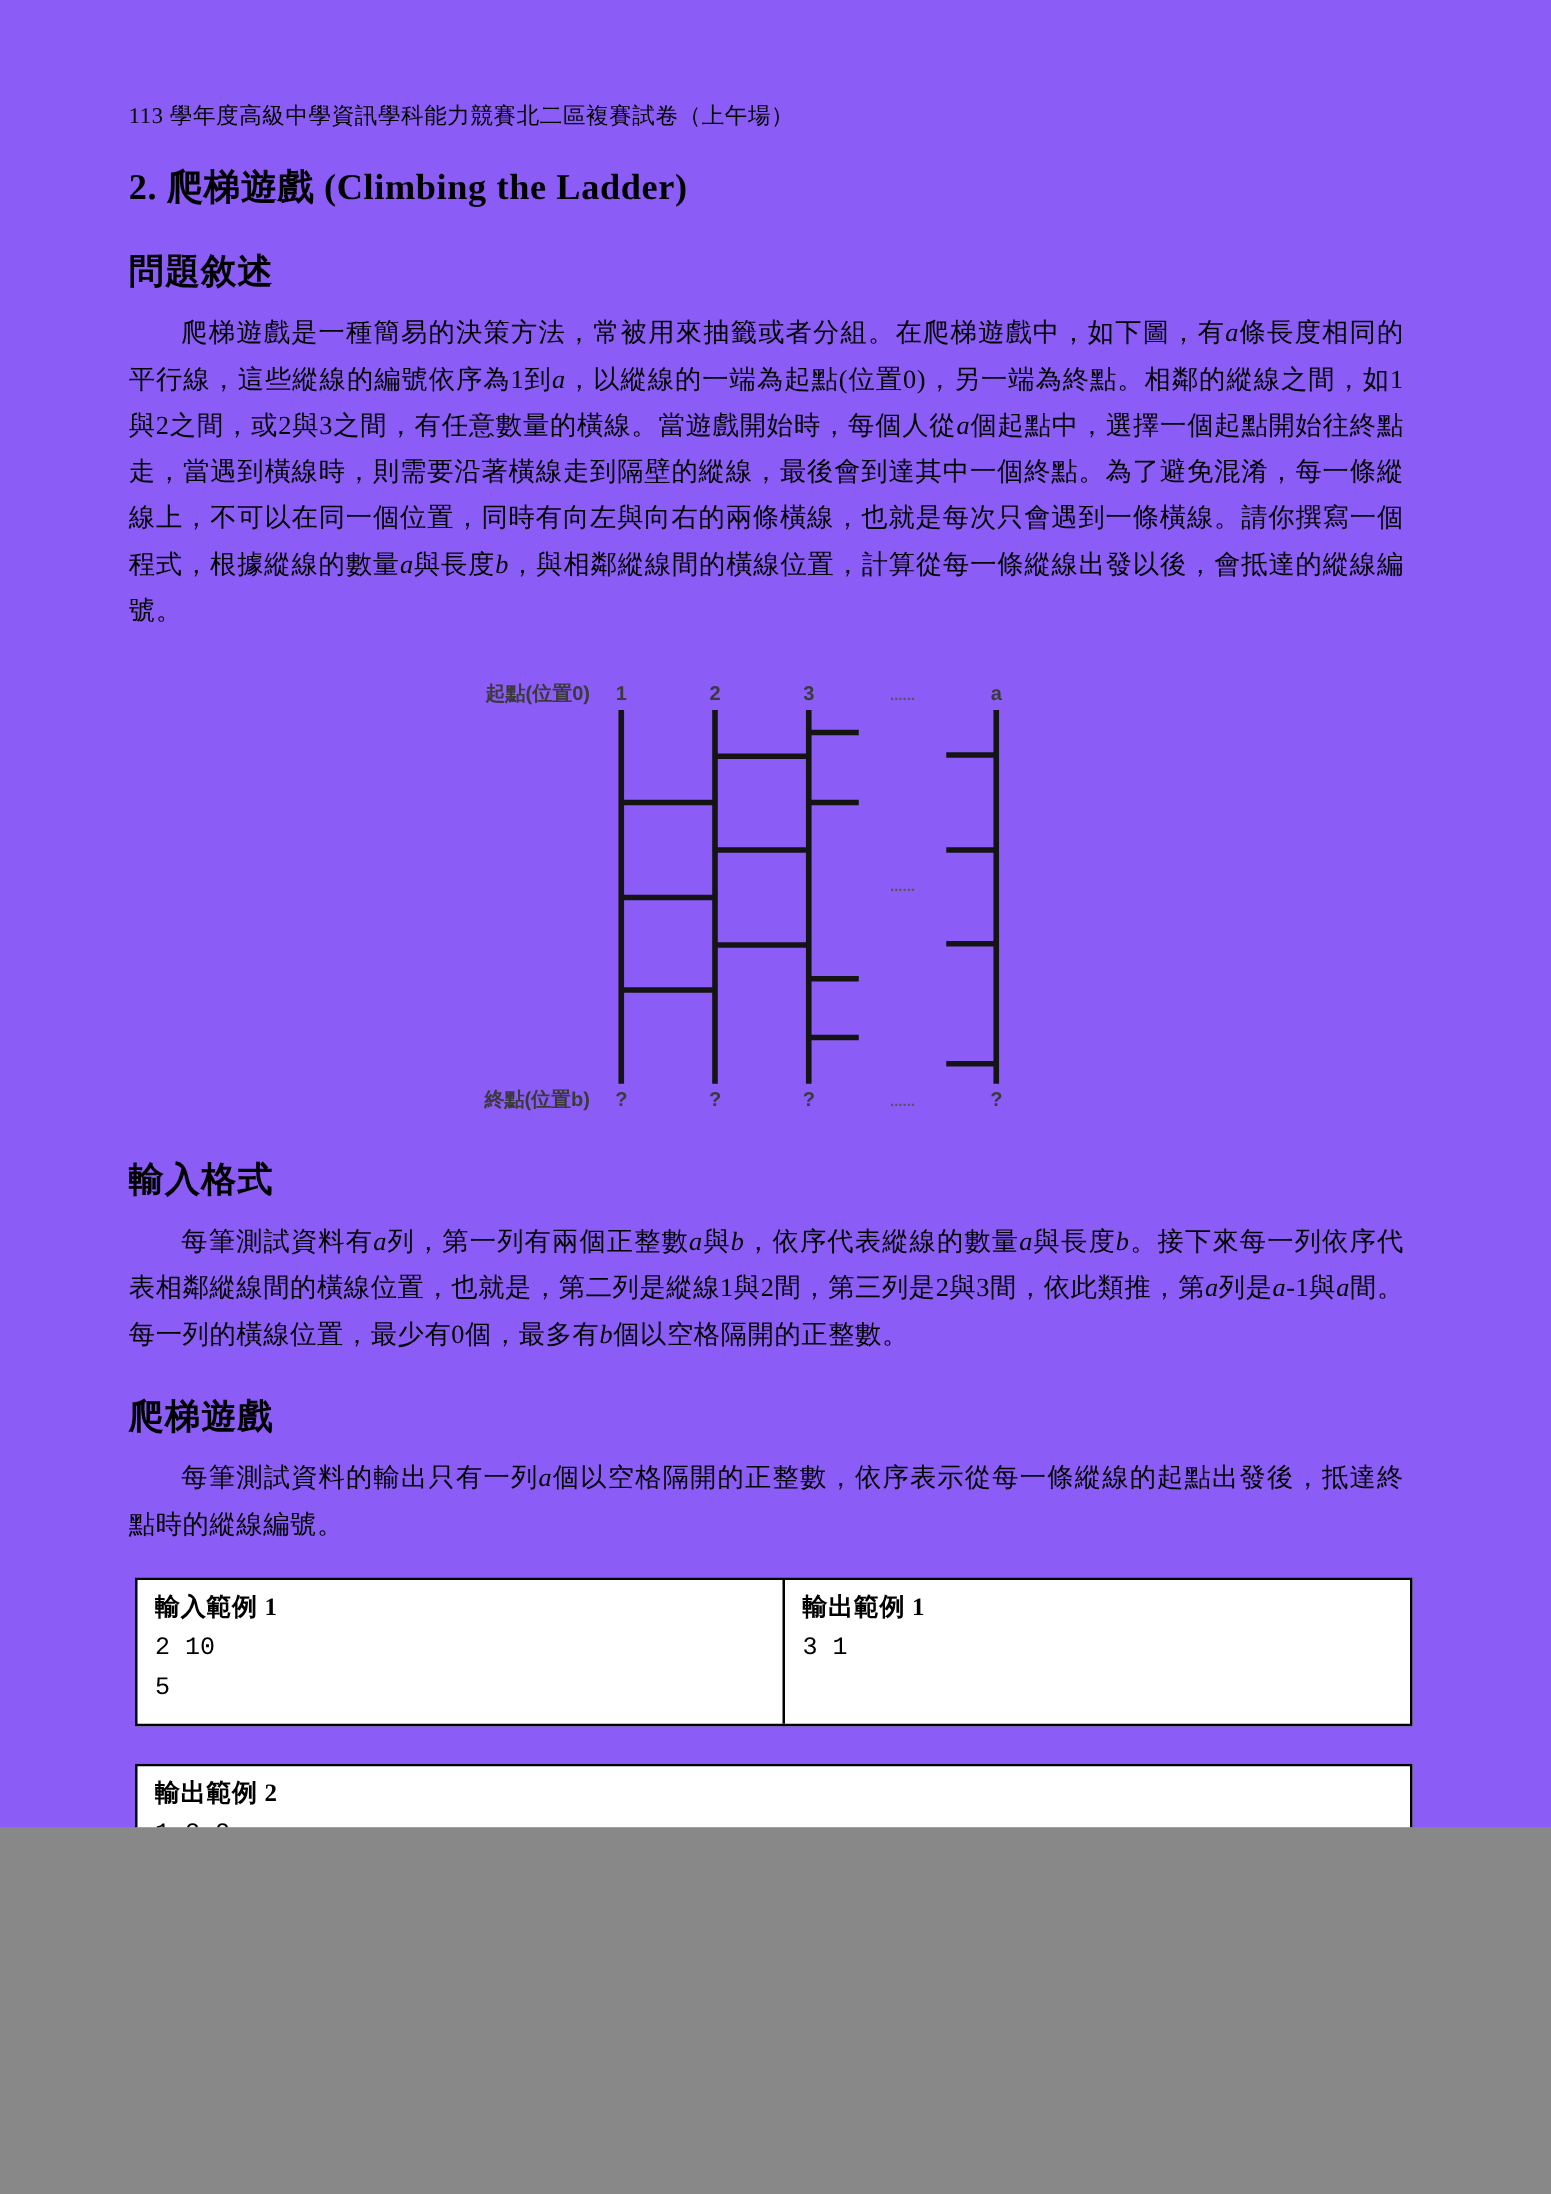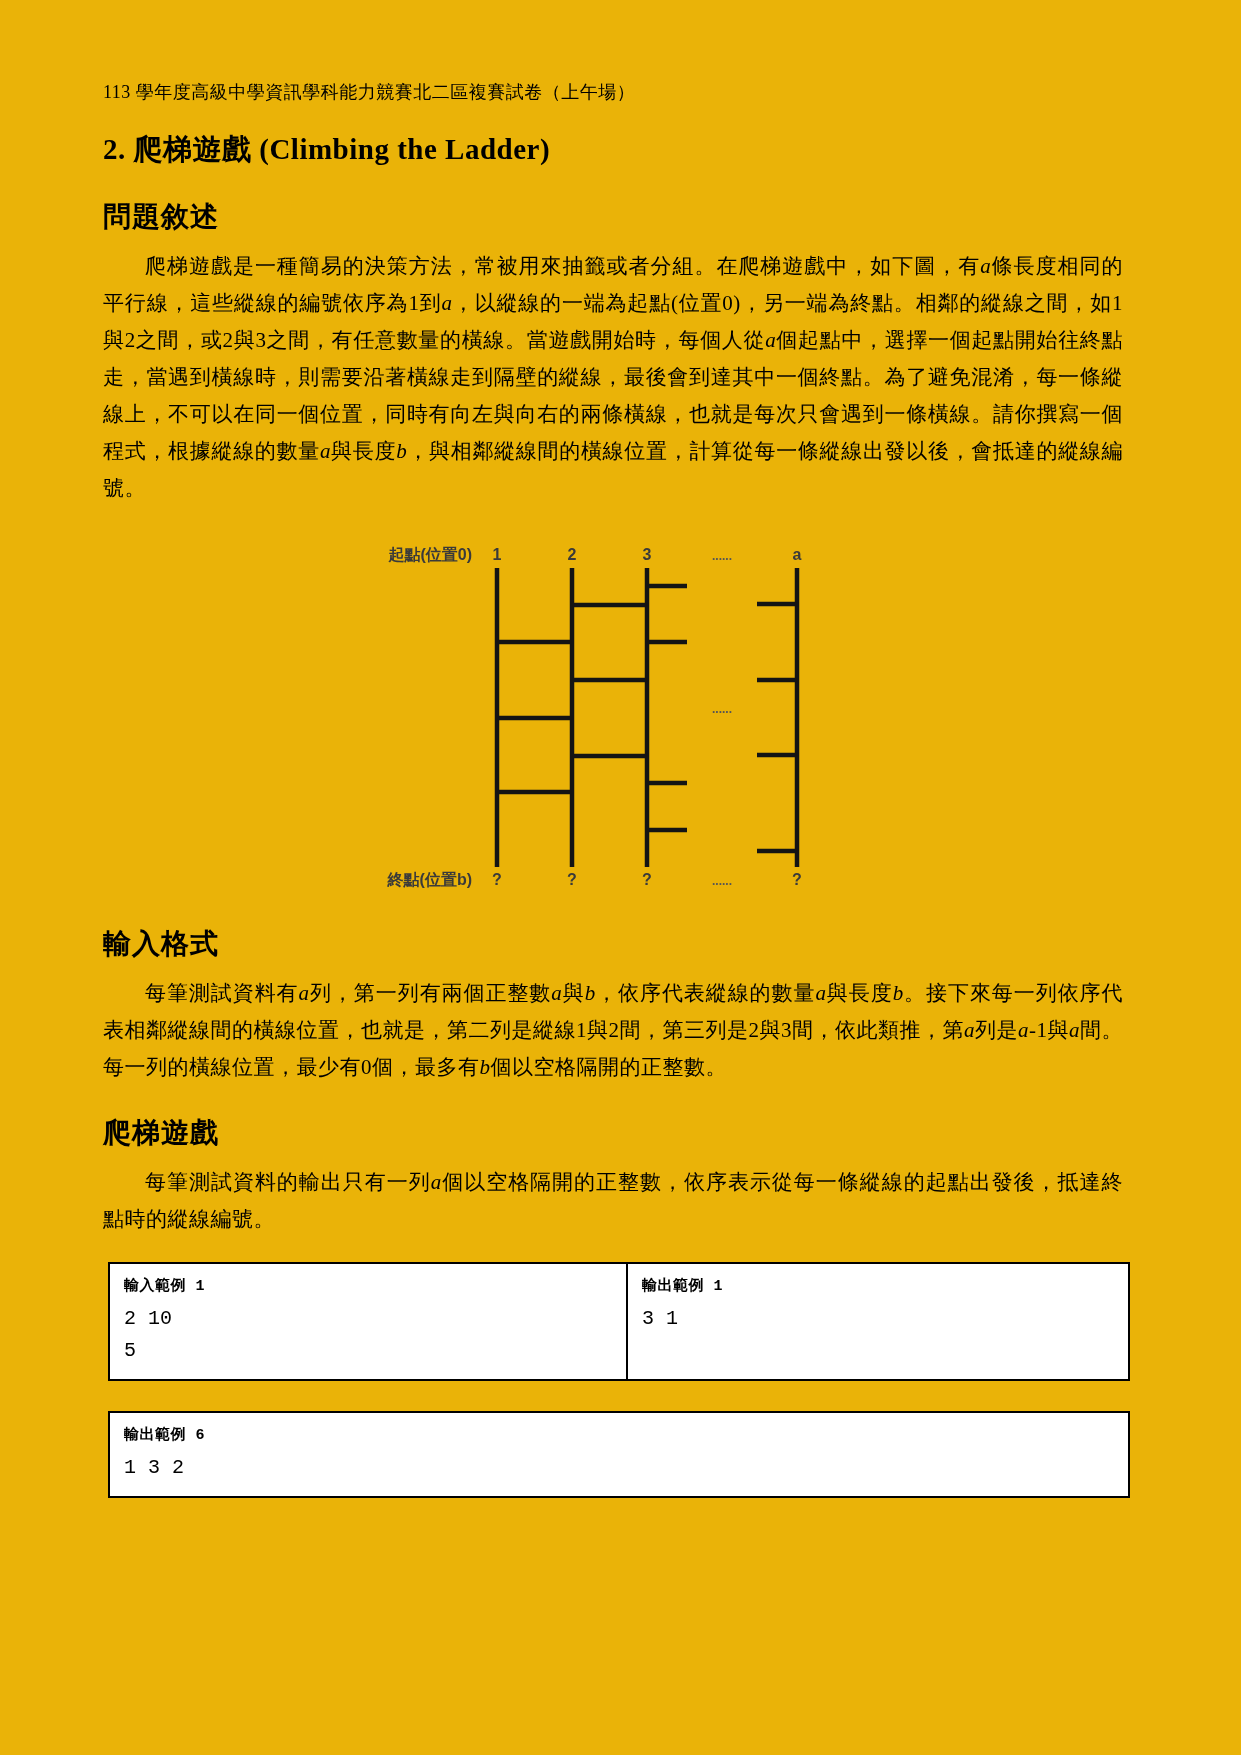--- a/index.html
+++ b/index.html
@@ -1,19 +1,19 @@
 <!DOCTYPE html>
 <html lang="zh-Hant"><head>
 <meta charset="utf-8">
 <style>
   html,body{margin:0;padding:0;background:#888;}
   .page{
     position:relative;
-    width:1241px;height:1755px;
-    background:#eab308;
+    width:1241px;height:1462px;
+    background:#8b5cf6;
     margin:0 auto;
     font-family:"Liberation Serif","DejaVu Serif",serif;
     color:#000;
     overflow:hidden;
   }
   .content{
     position:absolute;
     left:103px;top:80px;
     width:1032px;
   }
@@ -62,25 +62,24 @@
   .extable .cell{
     padding:6px 14px 12px 14px;
     box-sizing:border-box;
   }
   .extable .cell.input{
     width:518px;
     border-right:2px solid #000;
   }
   .extable .cell.output{flex:1;}
   .cell-label{
-    font-size:15px;
+    font-size:20px;
     font-weight:bold;
     line-height:33px;
     letter-spacing:0.5px;
-    font-family:Liberation Mono, monospace;
   }
   .code{
     font-family:"Liberation Mono","DejaVu Sans Mono",monospace;
     font-size:20px;
     line-height:32px;
   }
   .gap-t2{margin-top:30px;}
 </style>
 </head>
 <body>
@@ -148,21 +147,21 @@
       <div class="cell output">
         <div class="cell-label">輸出範例 1</div>
         <div class="code">
             <div>3 1</div>
           </div>
       </div>
     </div>
 
     <div class="extable gap-t2">
       <div class="cell output">
-        <div class="cell-label">輸出範例 6</div>
+        <div class="cell-label">輸出範例 2</div>
         <div class="code">
             <div>1 3 2</div>
           </div>
       </div>
     </div>
 
   </div>
 </div>
 
 </body></html>

